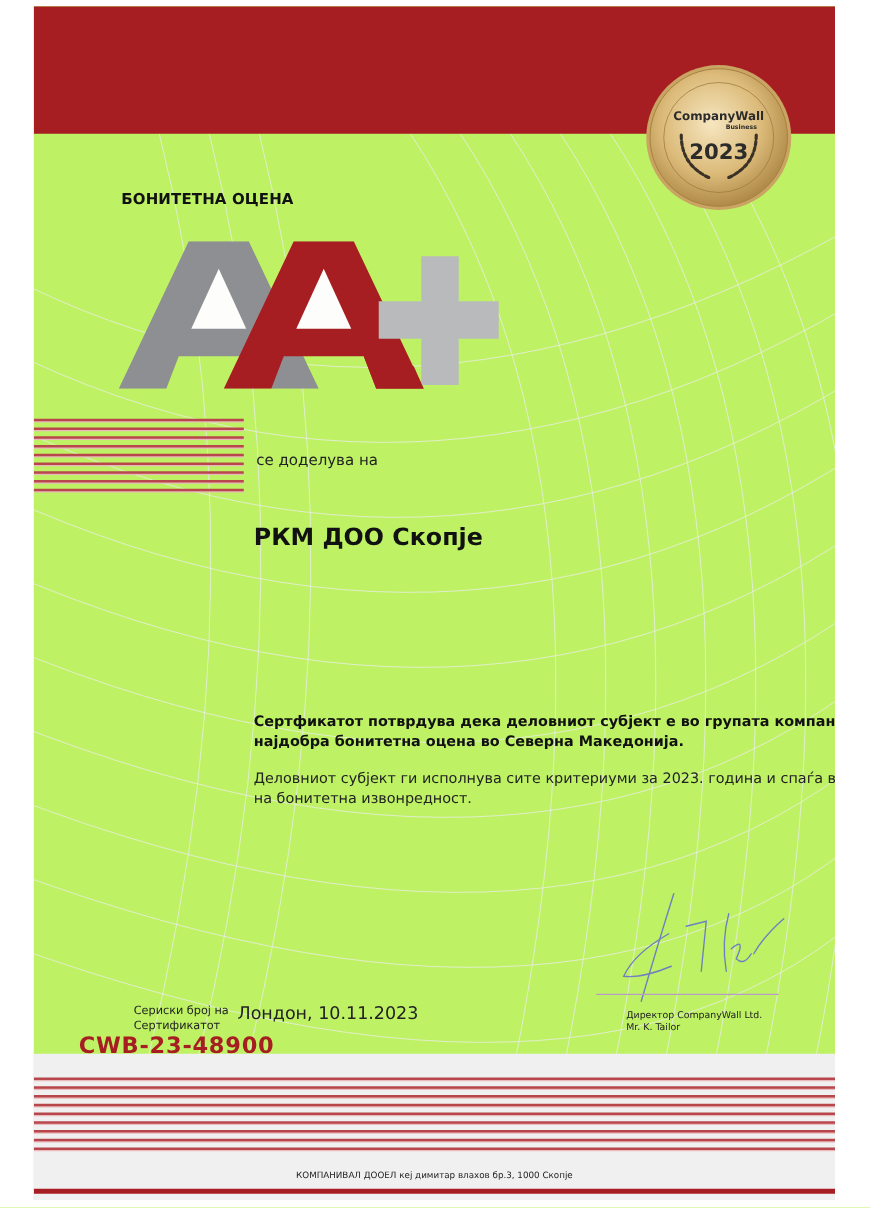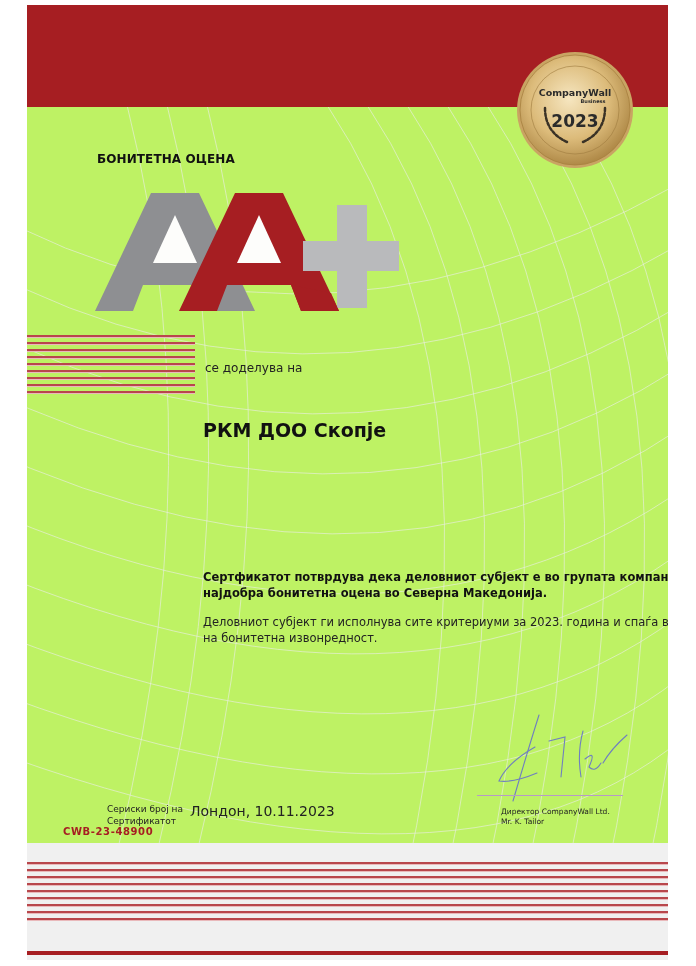--- a/index.html
+++ b/index.html
@@ -46,21 +46,21 @@
     font-size:11.5px; font-weight:bold; color:#111; line-height:16px; white-space:nowrap;
   }
   .detail {
     position:absolute; left:176px; top:609px; width:500px;
     font-size:11.5px; color:#222; line-height:16px; white-space:nowrap;
   }
   .serial-label {
     position:absolute; left:36px; top:798px; font-size:9px; color:#222; line-height:12px;margin-left:44px;
   }
   .serial {
-    position:absolute; left:36px; top:821px; font-size:10px; font-weight:bold; color:#a61e22; letter-spacing:0.6px;
+    position:absolute; left:36px; top:821px; font-size:18px; font-weight:bold; color:#a61e22; letter-spacing:0.6px;
   }
   .city-date {
     position:absolute; left:163px; top:798px; font-size:14px; color:#222;
   }
   .signature { position:absolute; left:450px; top:708px; width:160px; height:92px; }
   .sig-line {
     position:absolute; left:450px; top:790px; width:146px; height:1px; background:#b79ac6;
   }
   .sig-title {
     position:absolute; left:474px; top:802px; width:120px; 
@@ -206,15 +206,16 @@
     <div class="stripe" style="top:0px;width:641px"></div>
     <div class="stripe" style="top:7px;width:641px"></div>
     <div class="stripe" style="top:14px;width:641px"></div>
     <div class="stripe" style="top:21px;width:641px"></div>
     <div class="stripe" style="top:28px;width:641px"></div>
     <div class="stripe" style="top:35px;width:641px"></div>
     <div class="stripe" style="top:42px;width:641px"></div>
     <div class="stripe" style="top:49px;width:641px"></div>
     <div class="stripe" style="top:56px;width:641px"></div>
   </div>
+  <div class="footer-text">КОМПАНИВАЛ ДООЕЛ кеј димитар влахов бр.3, 1000 Скопје</div>
   <div class="footer-bar"></div>
 
 </div>
 
 </body></html>

